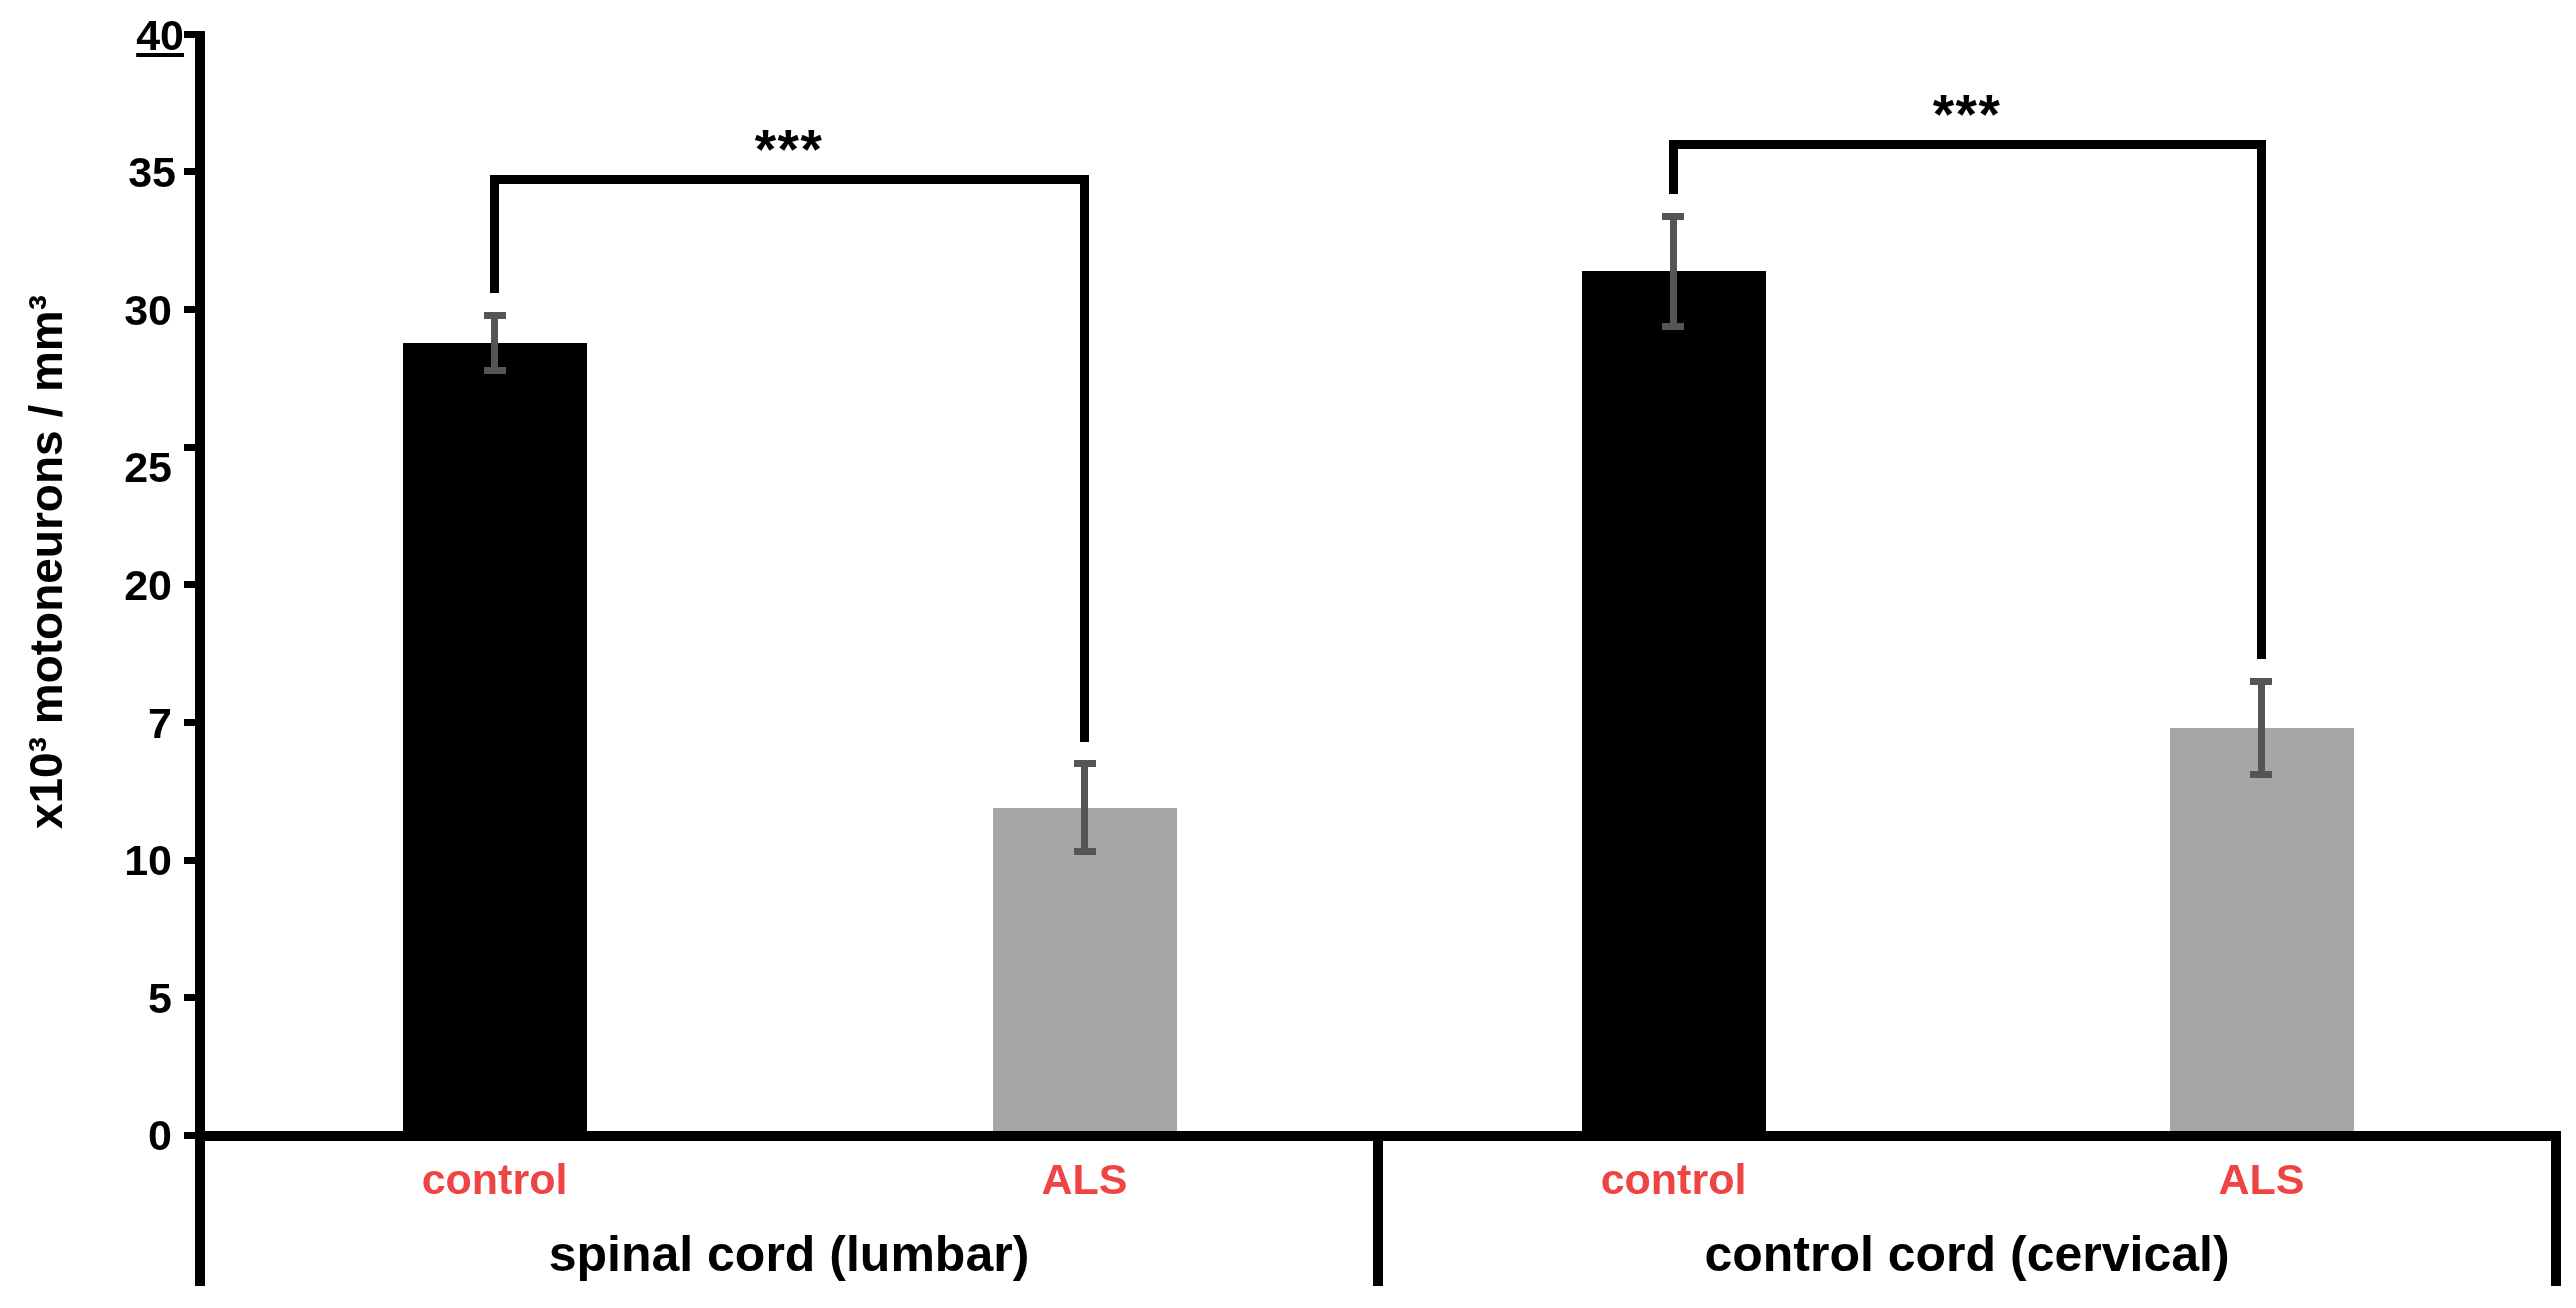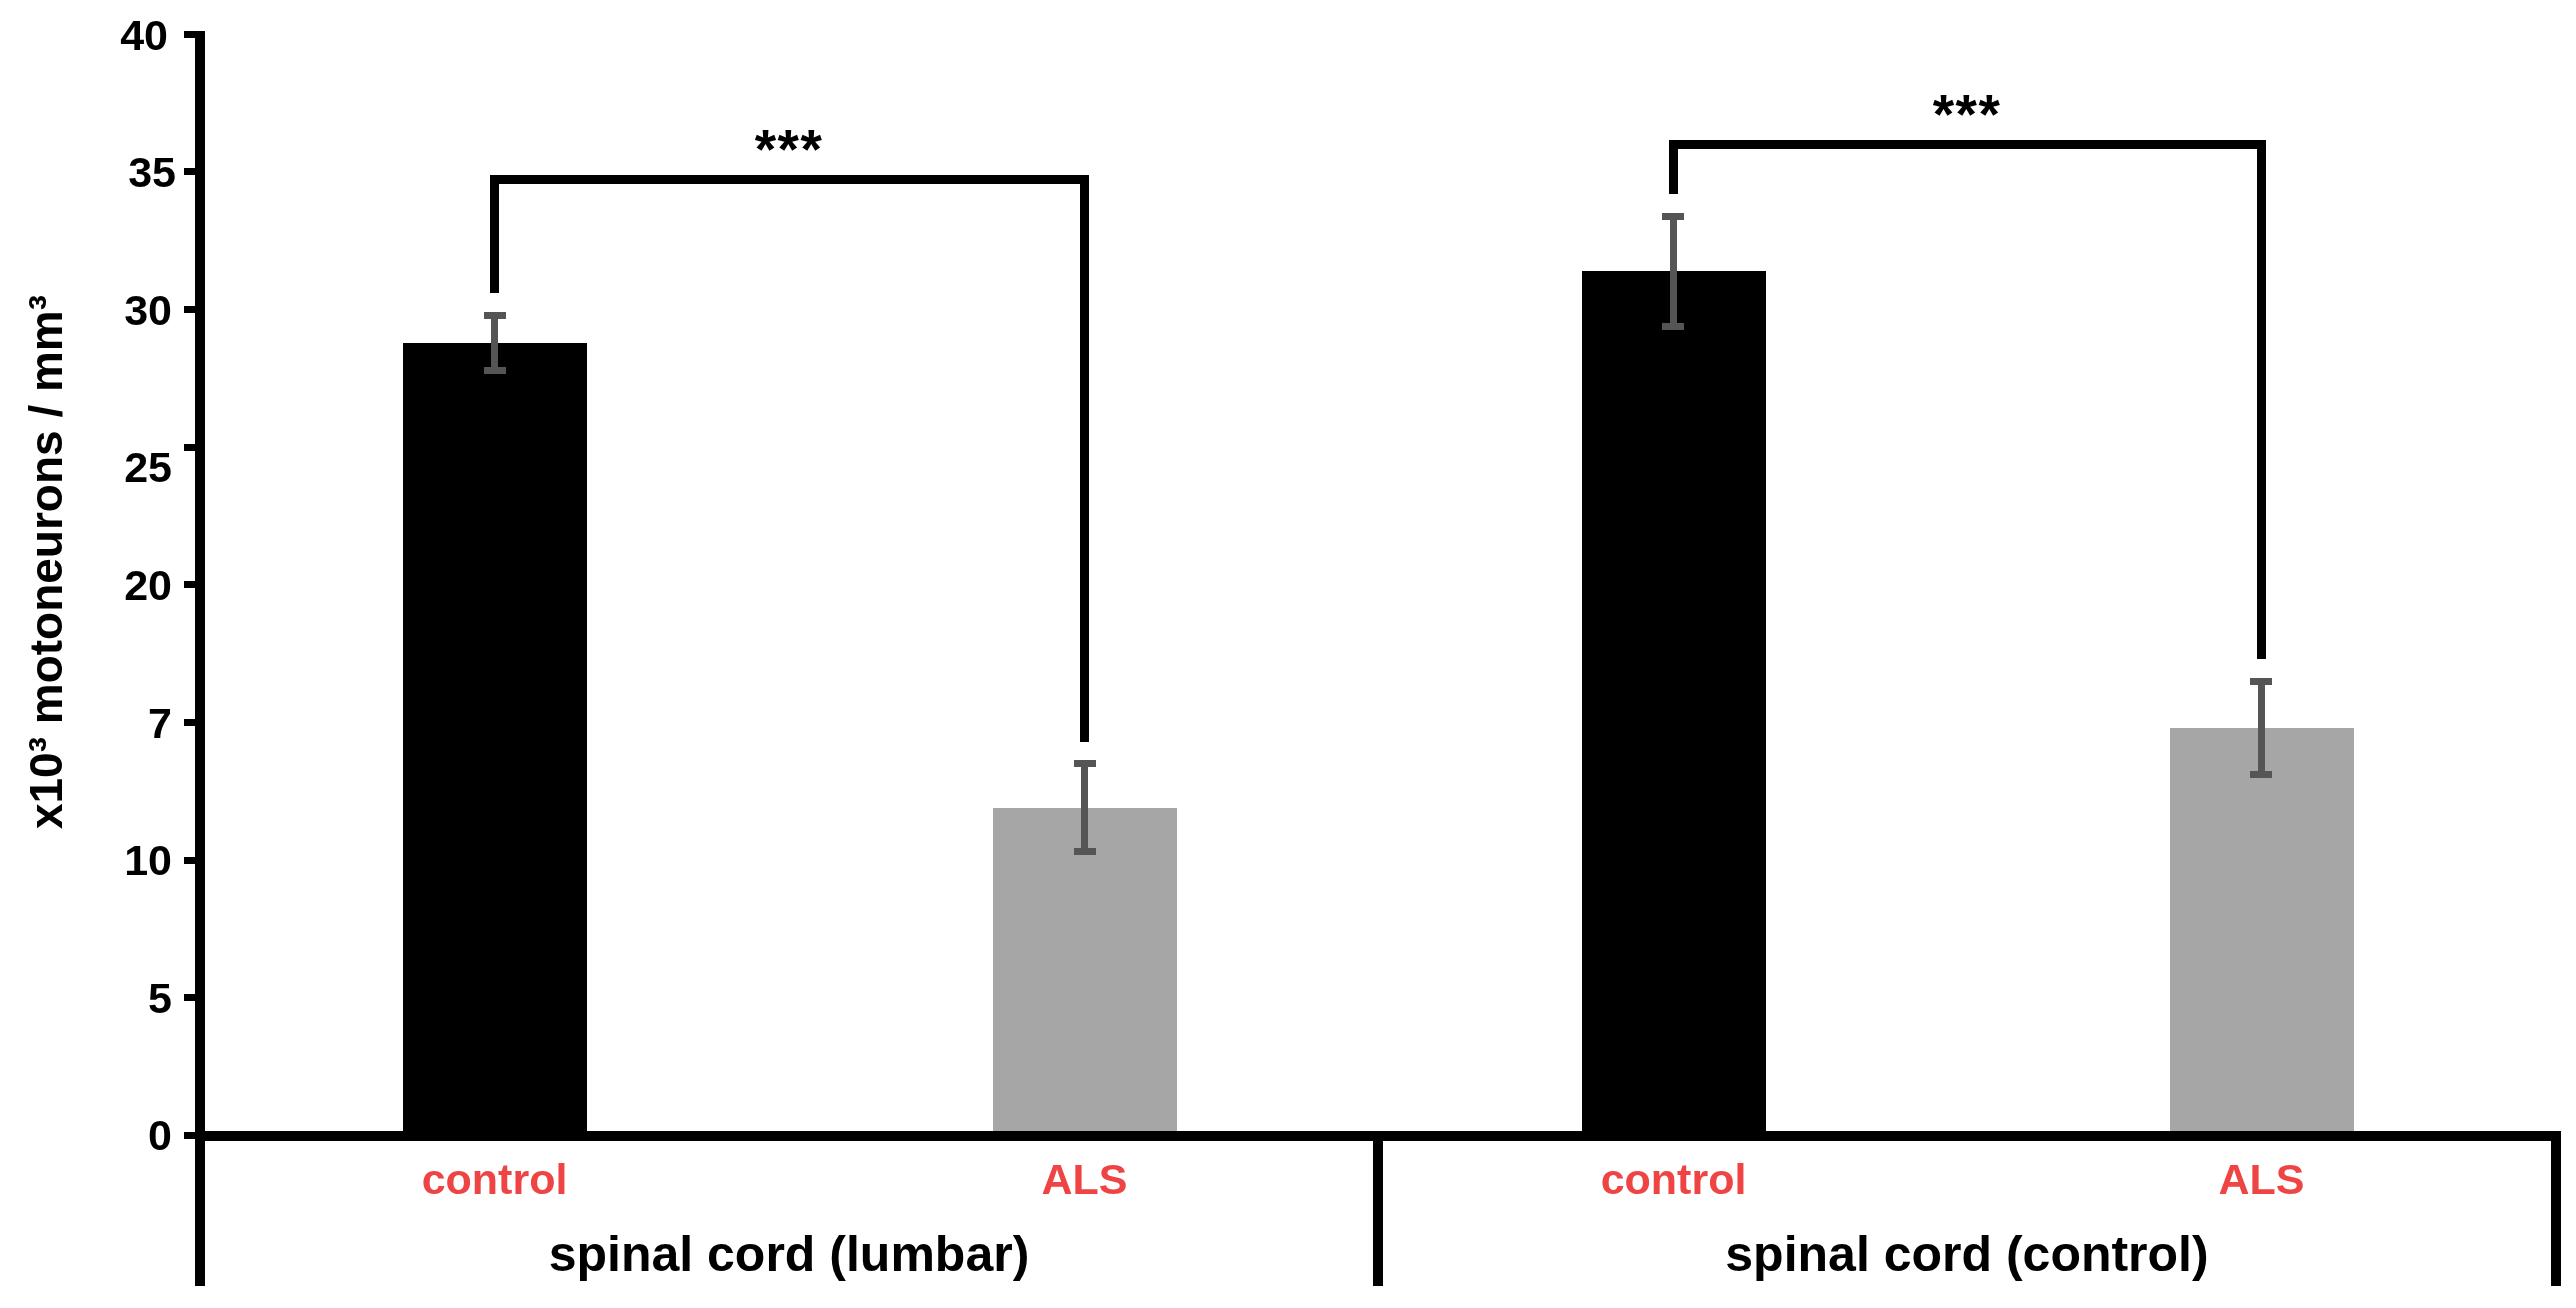--- a/index.html
+++ b/index.html
@@ -35,21 +35,21 @@
       <div class="abs ticklabel" style="left: 40px; top: 701px;">7</div>
       <div class="abs" style="left: 184px; top: 581px; width: 11.8px; height: 7.3px; background: rgb(0, 0, 0);"></div>
       <div class="abs ticklabel" style="left: 40px; top: 563px;">20</div>
       <div class="abs" style="left: 184px; top: 444px; width: 11.8px; height: 7.3px; background: rgb(0, 0, 0);"></div>
       <div class="abs ticklabel" style="left: 40px; top: 445px;">25</div>
       <div class="abs" style="left: 184px; top: 306px; width: 11.8px; height: 7.3px; background: rgb(0, 0, 0);"></div>
       <div class="abs ticklabel" style="left: 40px; top: 288px;">30</div>
       <div class="abs" style="left: 184px; top: 168px; width: 11.8px; height: 7.3px; background: rgb(0, 0, 0);"></div>
       <div class="abs ticklabel" style="left: 44px; top: 150px;">35</div>
       <div class="abs" style="left: 184px; top: 31px; width: 11.8px; height: 7.3px; background: rgb(0, 0, 0);"></div>
-      <div class="abs ticklabel" style="left: 36px; top: 12.5px;">40</div>
+      <div class="abs ticklabel" style="left: 52px; top: 12.5px; text-decoration: underline;">40</div>
       <div class="abs" style="left: 403px; top: 343px; width: 184px; height: 793px; background: rgb(0, 0, 0);"></div>
       <div class="abs" style="left: 491px; top: 315px; width: 7.3px; height: 55px; background: rgb(85, 85, 85);"></div>
       <div class="abs" style="left: 484px; top: 312px; width: 22px; height: 7.3px; background: rgb(85, 85, 85);"></div>
       <div class="abs" style="left: 484px; top: 367px; width: 22px; height: 7.3px; background: rgb(85, 85, 85);"></div>
       <div class="abs catlabel" style="left: 311px; top: 1155px;">control</div>
       <div class="abs" style="left: 993px; top: 808px; width: 184px; height: 328px; background: rgb(166, 166, 166);"></div>
       <div class="abs" style="left: 1081px; top: 764px; width: 7.3px; height: 88px; background: rgb(85, 85, 85);"></div>
       <div class="abs" style="left: 1074px; top: 760px; width: 22px; height: 7.3px; background: rgb(85, 85, 85);"></div>
       <div class="abs" style="left: 1074px; top: 848px; width: 22px; height: 7.3px; background: rgb(85, 85, 85);"></div>
       <div class="abs catlabel" style="left: 901px; top: 1155px;">ALS</div>
@@ -61,21 +61,21 @@
       <div class="abs" style="left: 1582px; top: 271px; width: 184px; height: 864px; background: rgb(0, 0, 0);"></div>
       <div class="abs" style="left: 1670px; top: 216px; width: 7.3px; height: 110px; background: rgb(85, 85, 85);"></div>
       <div class="abs" style="left: 1662px; top: 213px; width: 22px; height: 7.3px; background: rgb(85, 85, 85);"></div>
       <div class="abs" style="left: 1662px; top: 323px; width: 22px; height: 7.3px; background: rgb(85, 85, 85);"></div>
       <div class="abs catlabel" style="left: 1490px; top: 1155px;">control</div>
       <div class="abs" style="left: 2170px; top: 728px; width: 184px; height: 407px; background: rgb(166, 166, 166);"></div>
       <div class="abs" style="left: 2258px; top: 681px; width: 7.3px; height: 94px; background: rgb(85, 85, 85);"></div>
       <div class="abs" style="left: 2250px; top: 678px; width: 22px; height: 7.3px; background: rgb(85, 85, 85);"></div>
       <div class="abs" style="left: 2250px; top: 771px; width: 22px; height: 7.3px; background: rgb(85, 85, 85);"></div>
       <div class="abs catlabel" style="left: 2078px; top: 1155px;">ALS</div>
-      <div class="abs grouplabel" style="left: 1526px; top: 1226px;">spinal cord (control)</div>
+      <div class="abs grouplabel" style="left: 1526px; top: 1226px;">control cord (cervical)</div>
       <div class="abs" style="left: 1669px; top: 140px; width: 597px; height: 8.8px; background: rgb(0, 0, 0);"></div>
       <div class="abs" style="left: 1669px; top: 140px; width: 8.8px; height: 54px; background: rgb(0, 0, 0);"></div>
       <div class="abs" style="left: 2257px; top: 140px; width: 8.8px; height: 519px; background: rgb(0, 0, 0);"></div>
       <div class="abs stars" style="left: 1857px; top: 87px;">***</div>
       <div class="abs" style="left: 195px; top: 1131px; width: 2365px; height: 9.6px; background: rgb(0, 0, 0);"></div>
       <div class="abs" style="left: 1373px; top: 1131px; width: 9.6px; height: 155px; background: rgb(0, 0, 0);"></div>
       <div class="abs" style="left: 2551px; top: 1131px; width: 9.6px; height: 155px; background: rgb(0, 0, 0);"></div>
     </div>
 </div>
 

